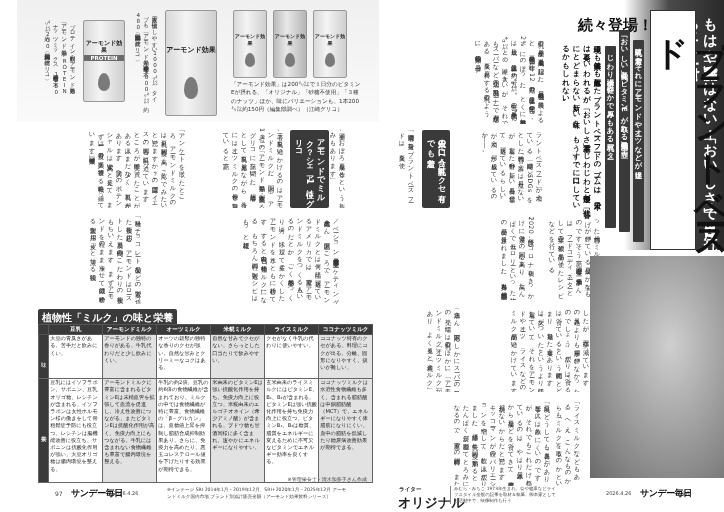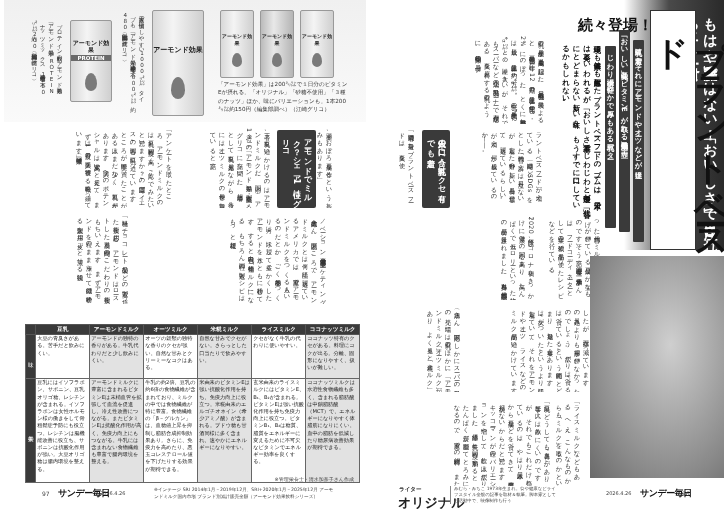--- a/index.html
+++ b/index.html
@@ -1,18 +1,18 @@
 <!DOCTYPE html>
 <html><head>
 <meta charset="utf-8">
 <style>
   html, body { margin:0; padding:0; }
   body { width:724px; height:512px; background:#fff; position:relative; overflow:hidden; font-family:"DejaVu Sans", sans-serif; color:#222; }
   .page { position:absolute; top:0; height:512px; }
-  .left { left:4px; width:362px; }
+  .left { left:17px; width:362px; }
   .right { left:362px; width:362px; }
   .vt { writing-mode: vertical-rl; text-orientation: upright; }
   .body-col { position:absolute; font-size:6.2px; line-height:9px; letter-spacing:0.5px; color:#333; writing-mode:vertical-rl; overflow:hidden; }
   .photo-area { position:absolute; left:0; top:0; width:362px; height:122px; background:linear-gradient(#f0f0f0,#fafafa); }
   .carton { position:absolute; background:linear-gradient(90deg,#d8d8d8,#f4f4f4 40%,#cfcfcf); border:1px solid #999; border-radius:2px; }
   .carton .brand { position:absolute; left:0; right:0; text-align:center; font-size:6px; font-weight:bold; color:#222; line-height:7px; }
   .carton .nut { position:absolute; background:#7a7a7a; border-radius:50% 50% 50% 50% / 60% 60% 40% 40%; }
   .caption { position:absolute; font-size:5.6px; line-height:8.4px; color:#333; }
   .boxhead { position:absolute; background:#3a3a3a; color:#fff; font-weight:bold; font-size:8px; line-height:11px; padding:4px 3px; border-radius:2px; writing-mode:vertical-rl; }
   table.nut { position:absolute; left:21px; top:324px; border-collapse:collapse; font-size:5.2px; line-height:7.2px; }
@@ -63,20 +63,21 @@
     <div class="caption" style="left:214px;top:80px;width:130px;">「アーモンド効果」は200㍉㍑で１日分のビタミンEが摂れる。「オリジナル」「砂糖不使用」「３種のナッツ」ほか、味にバリエーションも。1本200㍉㍑約150円（編集部調べ）（江崎グリコ）</div>
   </div>
 
   <div class="body-col" style="left:30px;top:214px;width:96px;height:90px;">「当社はチョコレート製品などの製造で培った技術を応用し、アーモンドはローストした温度と時間のこだわりの技術をもちいえます。まずアーモンドを粒のまま凍らせて微細に粉砕する製法を採用。皮ごと濃せる技術に</div>
   <div class="body-col" style="left:30px;top:128px;width:140px;height:80px;">「アンケートを取ったところ、アーモンドミルクの認知度は豆乳と同程度と高く、『飲んでみたいと思いますか？』の質問は『イエス』の回答も豆乳に迫っています。ところが実際に買ったことがある人はまだ少なく、豆乳と差があります。購入へのポテンシャルは大変高いと捉えて、まずは1度目の購入を獲得する戦略を練っています」（同社健康イ</div>
   <div class="body-col" style="left:214px;top:214px;width:110px;height:90px;">ノベーション事業本部健康事業マーケティング部・川上雄太郎さん、以下同）ところで、アーモンドミルクとは何？生活に浸透しているアメリカでは、家庭でアーモンドミルクをつくる人もいるのだとか。ごく基本的なつくり方は、水に浸して柔らかくしたアーモンドを水とともに粉砕して濾す。すると乳白色の植物性「ミルク」になる。もちろん同社の製造レシピはもっと複雑だ。</div>
   <div class="boxhead" style="left:273px;top:130px;height:70px;">アーモンドでミルク？シェア1位はグリコ</div>
   <div class="body-col" style="left:176px;top:128px;width:92px;height:80px;">王者、豆乳を追いかけるのはアーモンドミルクだ。国内シェア1位（※）の「アーモンド効果」を製造・販売する江崎グリコに話を聞いた。担当者は、目標として豆乳を見据えながら、後ろにはオーツミルクの伸長を意識していると話す。</div>
   <div class="body-col" style="left:306px;top:128px;width:24px;height:80px;">湯葉、おぼろ豆腐を作るという楽しみもあります」</div>
 
+  <div class="title-box" style="left:21px;top:309px;">植物性「ミルク」の味と栄養</div>
   <table class="nut">
     <thead>
       <tr>
         <th style="width:8px;background:#3a3a3a;"></th>
         <th style="width:53px;">豆乳</th>
         <th style="width:53px;">アーモンドミルク</th>
         <th style="width:53px;">オーツミルク</th>
         <th style="width:53px;">米糀ミルク</th>
         <th style="width:53px;">ライスミルク</th>
         <th style="width:53px;">ココナッツミルク</th>

